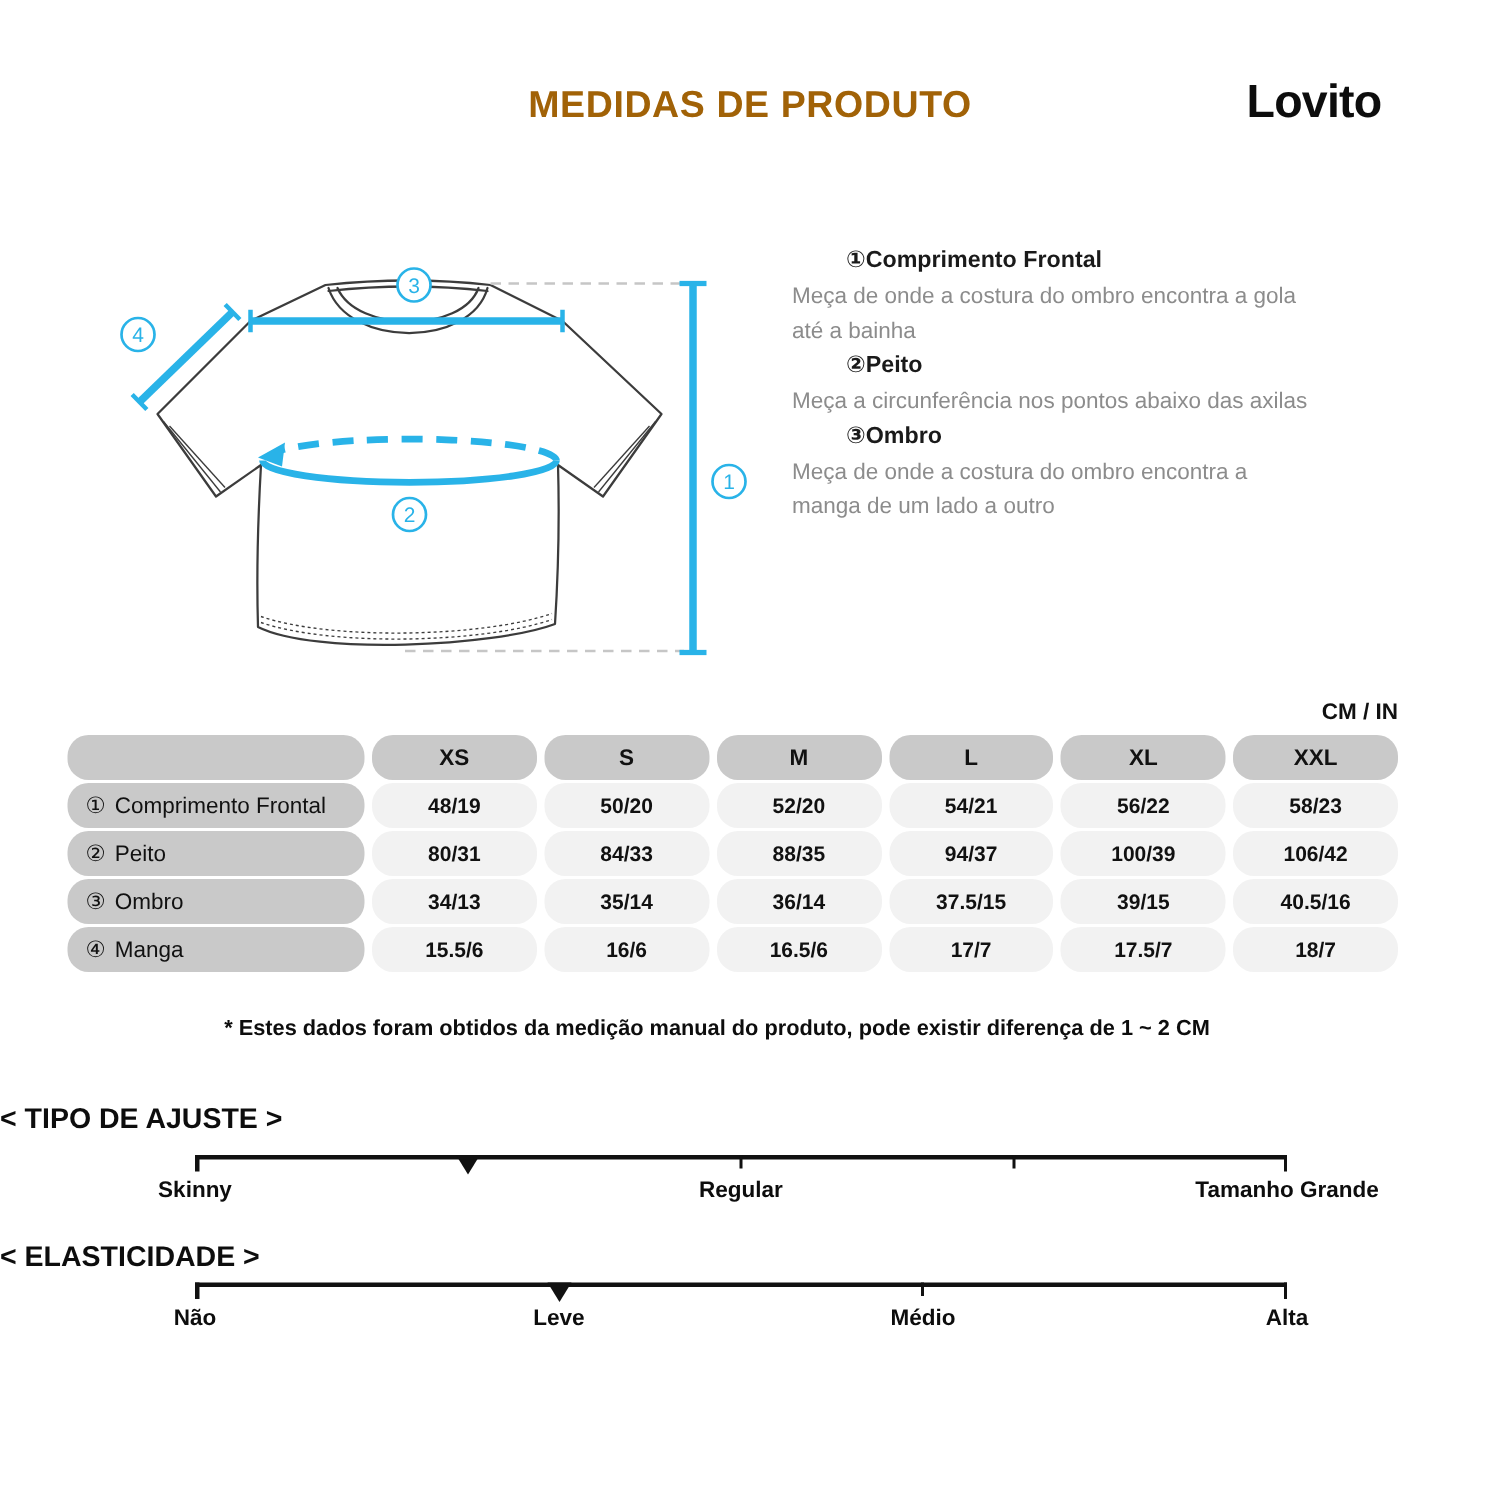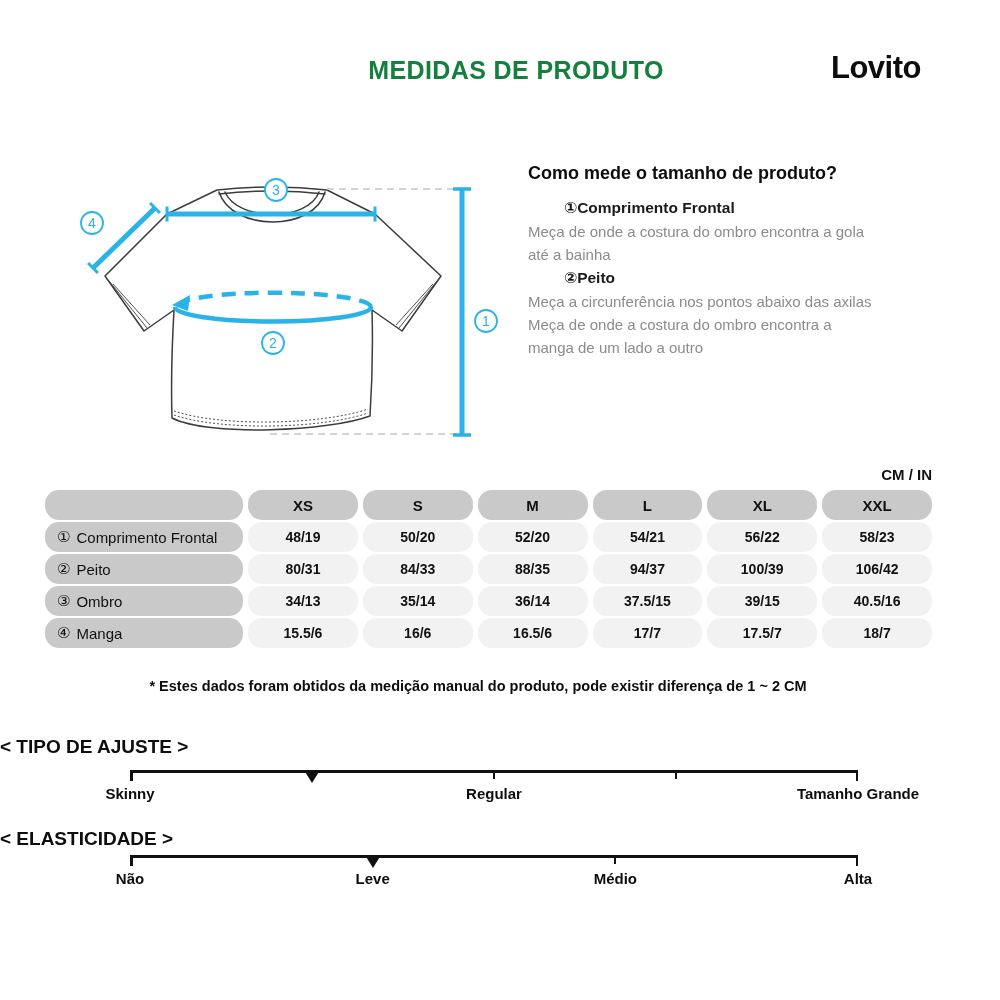--- a/index.html
+++ b/index.html
@@ -3,22 +3,22 @@
 <meta charset="utf-8">
 <style>
   html,body{margin:0;padding:0}
   body{
     width:1000px;height:1000px;position:relative;background:#fff;
     font-family:"Liberation Sans","DejaVu Sans",sans-serif;color:#111;
     overflow:hidden;
   }
   
   .page-title{
-    position:absolute;left:296px;top:56px;width:440px;text-align:center;
-    font-size:25px;font-weight:800;letter-spacing:.4px;color:#15803d;
+    position:absolute;left:280px;top:56px;width:440px;text-align:center;
+    font-size:25px;font-weight:800;letter-spacing:.4px;color:#a16207;
   }
   .brand{
     position:absolute;right:79px;top:50px;font-size:31px;font-weight:800;
     letter-spacing:-.5px;color:#0d0d0d;
   }
   
   .diagram{position:absolute;left:60px;top:150px;width:450px;height:320px}
   
   .instructions{position:absolute;left:528px;top:162px;width:412px}
   .instructions h2{
@@ -139,32 +139,32 @@
       <text x="32" y="78" text-anchor="middle" fill="#29b3e8">4</text>
       <circle cx="213" cy="193" r="11" fill="#fff" stroke="#29b3e8" stroke-width="1.8"></circle>
       <text x="213" y="198" text-anchor="middle" fill="#29b3e8">2</text>
       <circle cx="426" cy="171" r="11" fill="#fff" stroke="#29b3e8" stroke-width="1.8"></circle>
       <text x="426" y="176" text-anchor="middle" fill="#29b3e8">1</text>
     </g>
   </svg>
 </div>
 
 <div class="instructions">
-  <h2>Como mede o tamanho de produto?</h2>
 
   <div class="instr-item">
     <div class="iname"><span>①</span><span>Comprimento Frontal</span></div>
     <div class="idesc">Meça de onde a costura do ombro encontra a gola
 até a bainha</div>
   </div>
   <div class="instr-item">
     <div class="iname"><span>②</span><span>Peito</span></div>
     <div class="idesc">Meça a circunferência nos pontos abaixo das axilas</div>
   </div>
   <div class="instr-item">
+    <div class="iname"><span>③</span><span>Ombro</span></div>
     <div class="idesc">Meça de onde a costura do ombro encontra a
 manga de um lado a outro</div>
   </div>
 </div>
 
 <div class="units">CM / IN</div>
 
 <div class="size-table">
   <div class="cell th"></div>
   <div class="cell th">XS</div>

